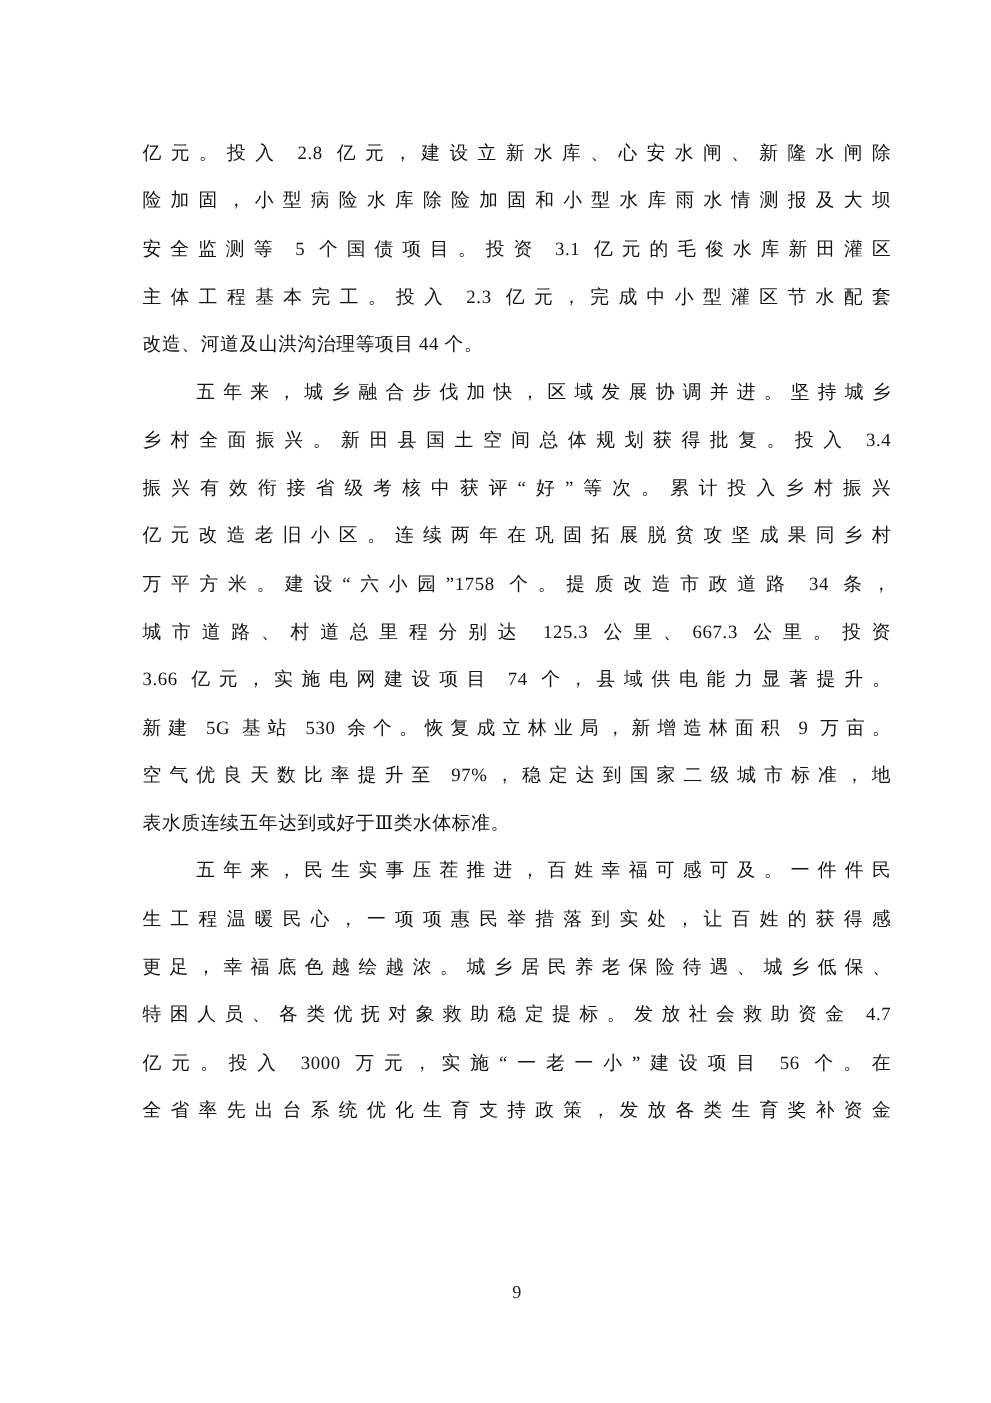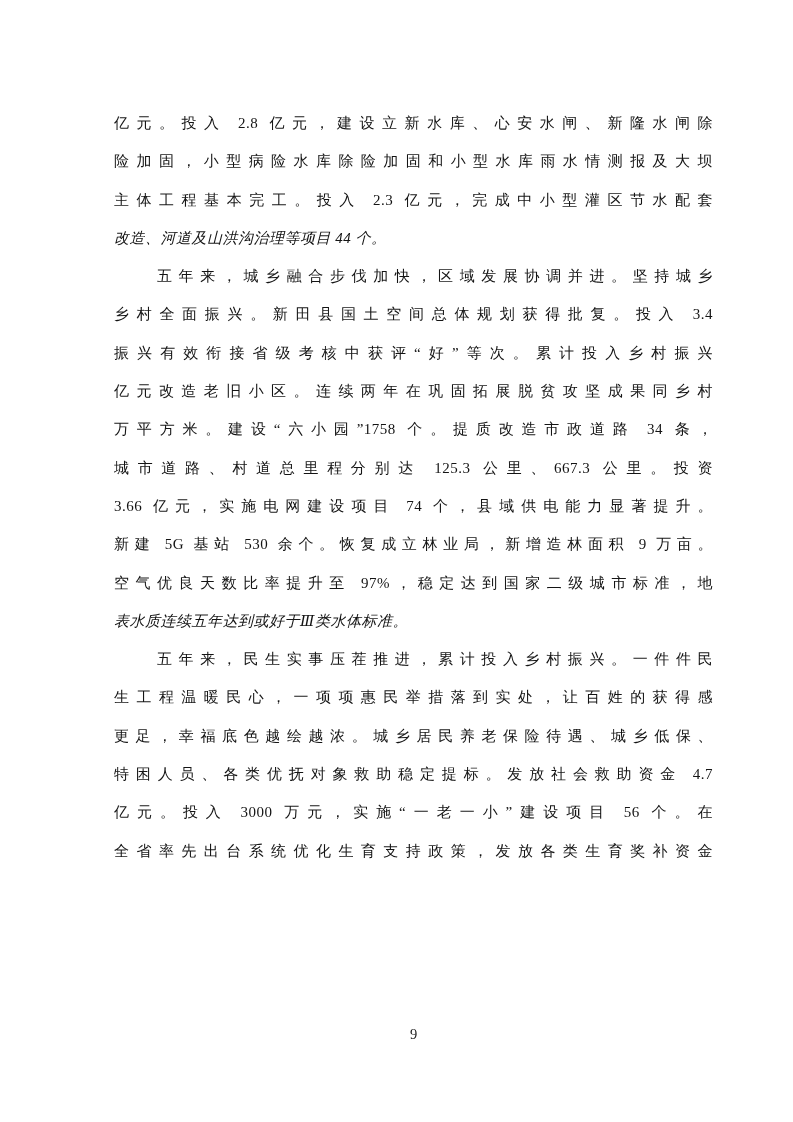--- a/index.html
+++ b/index.html
@@ -28,21 +28,20 @@
     line-height: 38.3px;
     letter-spacing: 0.5px;
     text-align: justify;
     text-align-last: justify;
     white-space: normal;
     overflow: hidden;
   }
   .line.noj {
     text-align: center;
     text-align-last: left;
-    font-style: italic;
   }
   .line.indent {
     text-indent: 43px;
   }
   .lead {
     font-weight: 400;
   }
   .pagenum {
     position: absolute;
     left: 114px;
@@ -56,20 +55,21 @@
 </style>
 </head>
 <body>
 
 <div class="page">
   <div class="textblock">
 
     <div class="para">
       <div class="line">亿元。投入 2.8 亿元，建设立新水库、心安水闸、新隆水闸除</div>
       <div class="line">险加固，小型病险水库除险加固和小型水库雨水情测报及大坝</div>
+      <div class="line">安全监测等 5 个国债项目。投资 3.1 亿元的毛俊水库新田灌区</div>
       <div class="line">主体工程基本完工。投入 2.3 亿元，完成中小型灌区节水配套</div>
       <div class="line noj">改造、河道及山洪沟治理等项目 44 个。</div>
     </div>
 
     <div class="para">
       <div class="line indent">
         <span class="lead">五年来，城乡融合步伐加快，区域发展协调并进。</span><span>坚持城乡</span>
       </div>
       <div class="line">乡村全面振兴。新田县国土空间总体规划获得批复。投入 3.4</div>
       <div class="line">振兴有效衔接省级考核中获评“好”等次。累计投入乡村振兴</div>
@@ -77,21 +77,21 @@
       <div class="line">万平方米。建设“六小园”1758 个。提质改造市政道路 34 条，</div>
       <div class="line">城市道路、村道总里程分别达 125.3 公里、667.3 公里。投资</div>
       <div class="line">3.66 亿元，实施电网建设项目 74 个，县域供电能力显著提升。</div>
       <div class="line">新建 5G 基站 530 余个。恢复成立林业局，新增造林面积 9 万亩。</div>
       <div class="line">空气优良天数比率提升至 97%，稳定达到国家二级城市标准，地</div>
       <div class="line noj">表水质连续五年达到或好于Ⅲ类水体标准。</div>
     </div>
 
     <div class="para">
       <div class="line indent">
-        <span class="lead">五年来，民生实事压茬推进，累计投入乡村振兴。</span><span>一件件民</span>
+        <span class="lead">五年来，民生实事压茬推进，百姓幸福可感可及。</span><span>一件件民</span>
       </div>
       <div class="line">生工程温暖民心，一项项惠民举措落到实处，让百姓的获得感</div>
       <div class="line">更足，幸福底色越绘越浓。城乡居民养老保险待遇、城乡低保、</div>
       <div class="line">特困人员、各类优抚对象救助稳定提标。发放社会救助资金 4.7</div>
       <div class="line">亿元。投入 3000 万元，实施“一老一小”建设项目 56 个。在</div>
       <div class="line">全省率先出台系统优化生育支持政策，发放各类生育奖补资金</div>
     </div>
 
   </div>
 

